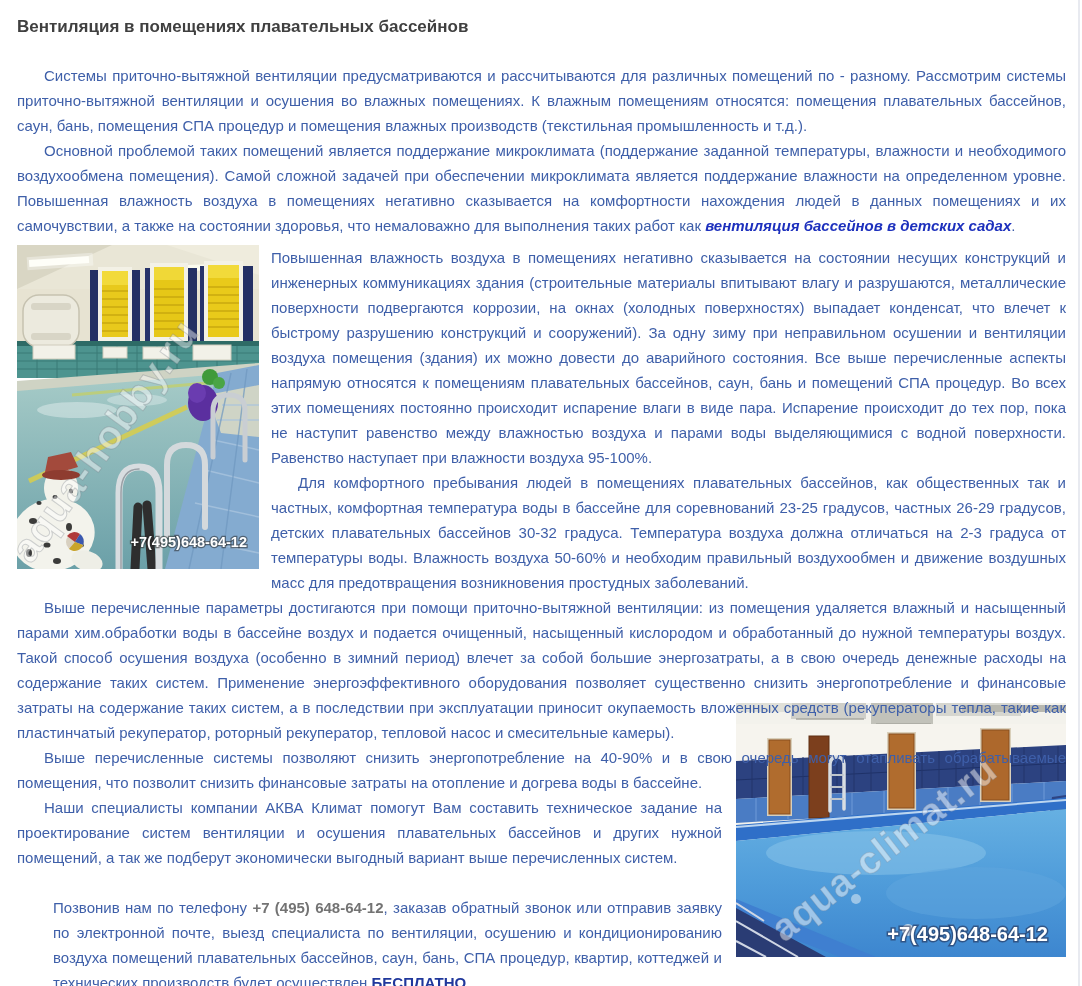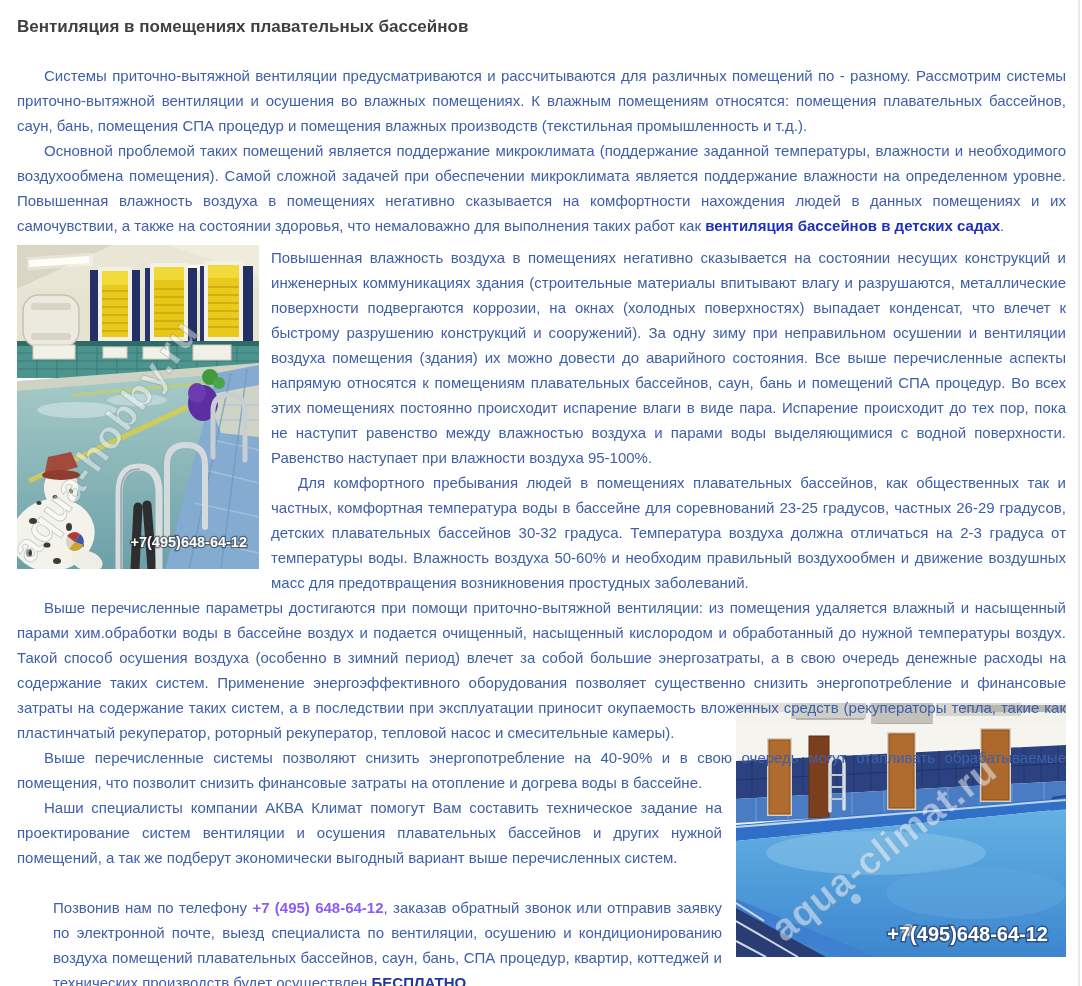--- a/index.html
+++ b/index.html
@@ -27,22 +27,23 @@
     margin: 17px 0 26px 0;
     text-align: left;
   }
   p { margin: 0; text-indent: 27px; }
   p.no-indent { text-indent: 0; margin-left: 36px; }
   .spacer { height: 7px; }
   .spacer-line { height: 25px; }
   .link-bi {
     color: #1d30bd;
     font-weight: bold;
-  }
-  .phone-strong { color: #8b5cf6; font-weight: bold; }
+    font-style: italic;
+  }
+  .phone-strong { color: #737373; font-weight: bold; }
   .free-strong  { color: #20389c; font-weight: bold; }
   figure { margin: 0; padding: 0; display: block; }
   .pool1-fig {
     float: left;
     width: 242px; height: 324px;
     margin: 0 12px 8px 0;
   }
   .pool2-fig {
     float: right;
     width: 330px; height: 254px;

